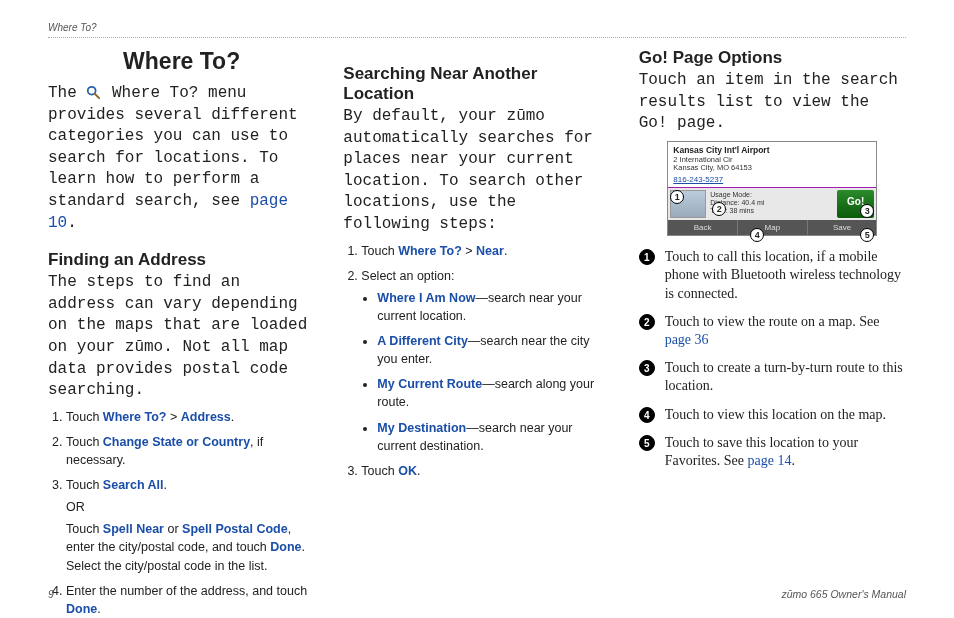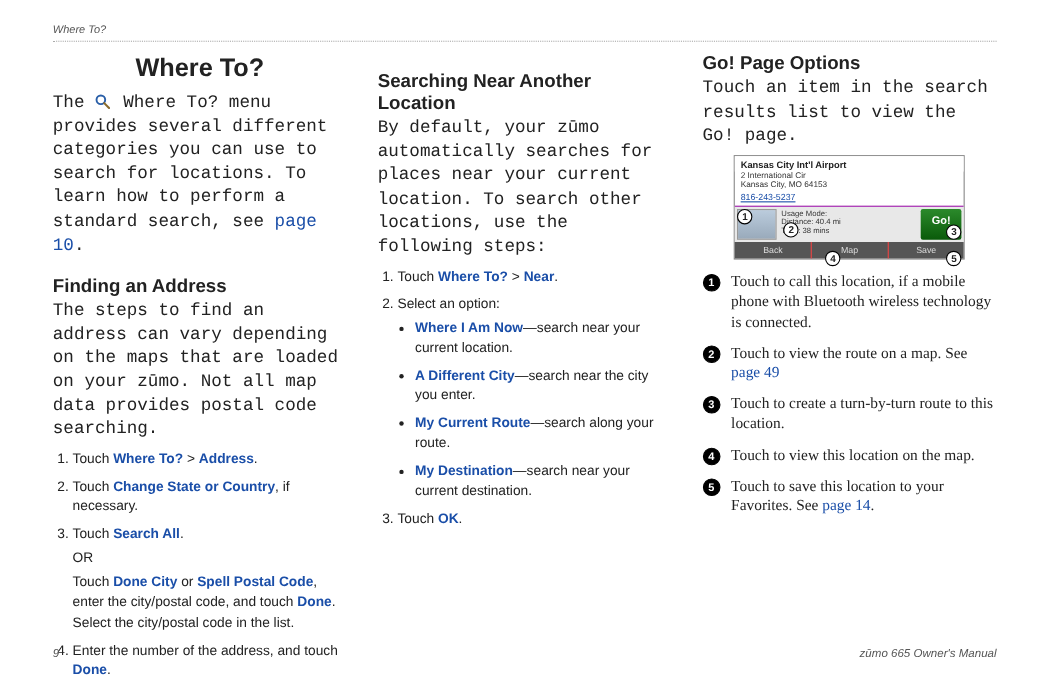--- a/index.html
+++ b/index.html
@@ -145,21 +145,21 @@
     </p>
 
     <h2 class="section">Finding an Address</h2>
     <p class="body">The steps to find an address can vary depending on the maps that are loaded on your zūmo. Not all map data provides postal code searching.</p>
     <ol class="steps">
       <li><span>Touch </span><span class="bold-link">Where To?</span><span> &gt; </span><span class="bold-link">Address</span><span>.</span></li>
       <li><span>Touch </span><span class="bold-link">Change State or Country</span><span>, if necessary.</span></li>
       <li>
         <span>Touch </span><span class="bold-link">Search All</span><span>.</span>
         <div class="or">OR</div>
-        <span>Touch </span><span class="bold-link">Done City</span><span> or </span><span class="bold-link">Spell Postal Code</span><span>, enter the city/postal code, and touch </span><span class="bold-link">Done</span><span>. Select the city/postal code in the list.</span>
+        <span>Touch </span><span class="bold-link">Spell Near</span><span> or </span><span class="bold-link">Spell Postal Code</span><span>, enter the city/postal code, and touch </span><span class="bold-link">Done</span><span>. Select the city/postal code in the list.</span>
       </li>
       <li><span>Enter the number of the address, and touch </span><span class="bold-link">Done</span><span>.</span></li>
       <li><span>Enter the street name, and touch </span><span class="bold-link">Done</span><span>.</span></li>
     </ol>
   </div>
 
   <div class="col">
 
     <h2 class="section">Searching Near Another Location</h2>
     <p class="body">By default, your zūmo automatically searches for places near your current location. To search other locations, use the following steps:</p>
@@ -202,21 +202,21 @@
       <div class="callout" style="right:2px; bottom:-7px;">5</div>
     </div>
 
     <ul class="num-list">
       <li>
           <span class="num-badge">1</span>
           <span>Touch to call this location, if a mobile phone with Bluetooth wireless technology is connected.</span>
         </li>
       <li>
           <span class="num-badge">2</span>
-          <span><span>Touch to view the route on a map. See </span><span class="link">page 49</span></span>
+          <span><span>Touch to view the route on a map. See </span><span class="link">page 36</span></span>
         </li>
       <li>
           <span class="num-badge">3</span>
           <span>Touch to create a turn-by-turn route to this location.</span>
         </li>
       <li>
           <span class="num-badge">4</span>
           <span>Touch to view this location on the map.</span>
         </li>
       <li>

